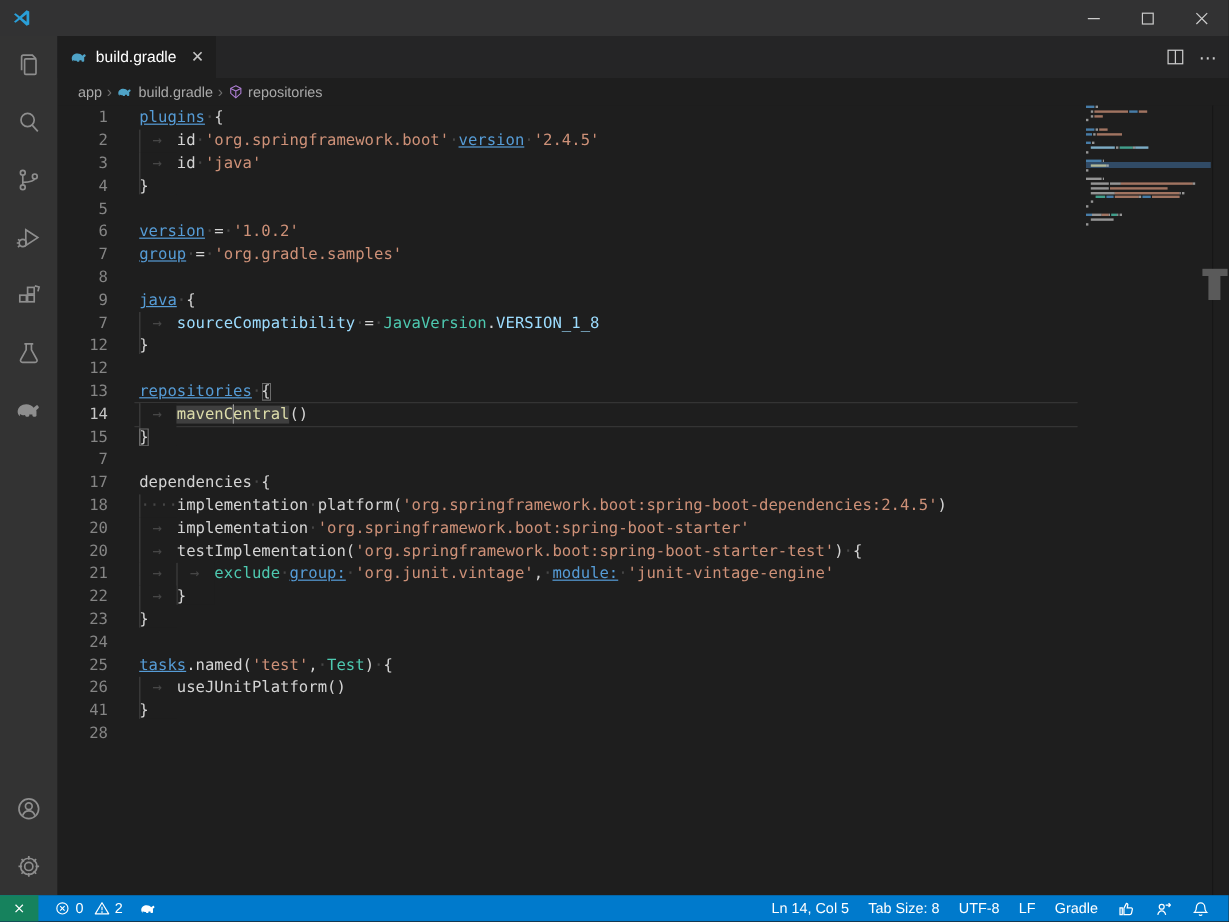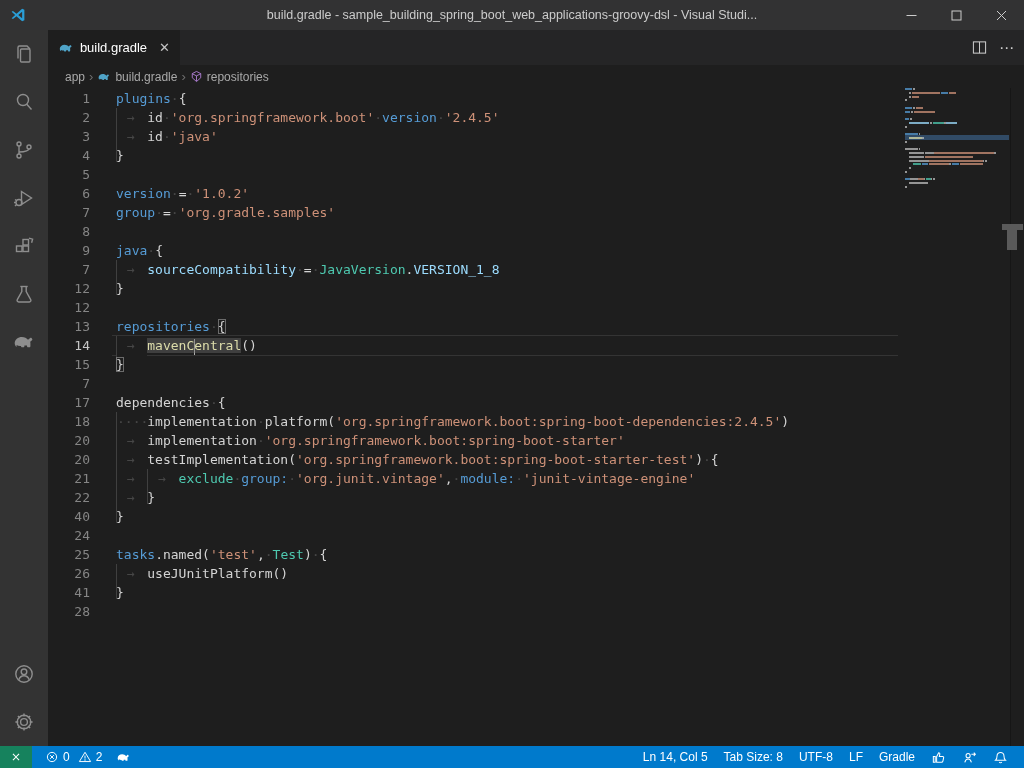--- a/index.html
+++ b/index.html
@@ -40,21 +40,21 @@
   .bc-sep { color:#6e6e6e; margin:0 4px; font-size:13px; }
 
   
   .editor { position:absolute; left:48px; top:88px; right:0; bottom:22px; background:#1e1e1e;
             font-family:"DejaVu Sans Mono","Liberation Mono",monospace; font-size:13px; line-height:19px; }
   .gutter { position:absolute; left:0; top:1px; width:68px; }
   .ln { height:19px; text-align:right; padding-right:26px; color:#858585; }
   .ln.active { color:#c6c6c6; }
   .code { position:absolute; left:68px; top:1px; right:130px; white-space:pre; }
   .code-line { height:19px; }
-  .seg.kw  { color:#569cd6; }
+  .seg.kw  { color:#569cd6;text-decoration:underline; }
   .seg.fg  { color:#d4d4d4; }
   .seg.str { color:#ce9178; }
   .seg.var { color:#9cdcfe; }
   .seg.typ { color:#4ec9b0; }
   .seg.fn  { color:#dcdcaa; }
   .seg.sp  { color:rgba(255,255,255,0.18); }
   .seg.tab { display:inline-block; width:4ch; color:rgba(255,255,255,0.18);
              border-left:1px solid #404040; }
   .seg.sp4 { display:inline-block; width:4ch; color:rgba(255,255,255,0.18);
              border-left:1px solid #404040; letter-spacing:0; }
@@ -87,21 +87,20 @@
 </style>
 </head>
 <body>
 
 <div class="win">
 
   <div class="titlebar">
     <svg class="vscode-logo" viewBox="0 0 24 24">
       <path fill="#2a9fd8" d="M17.5 3.5 10 10.4 5.3 6.8 3.5 7.7 8.2 12l-4.7 4.3 1.8.9 4.7-3.6 7.5 6.9 3-1.4V4.9l-3-1.4zm0 4.2v8.6L12.3 12l5.2-4.3z"></path>
     </svg>
-    <div class="win-title">build.gradle - sample_building_spring_boot_web_applications-groovy-dsl - Visual Studi...</div>
     <div class="win-controls">
       <div class="win-btn">
         <svg width="11" height="11" viewBox="0 0 11 11">
             <path d="M0.5 5.5h10" stroke="#cccccc" stroke-width="1"></path>
           </svg>
       </div>
       <div class="win-btn">
         <svg width="11" height="11" viewBox="0 0 11 11">
             <rect x="1" y="1" width="9" height="9" fill="none" stroke="#cccccc" stroke-width="1"></rect>
           </svg>
@@ -238,21 +237,21 @@
         <div class="ln">13</div>
         <div class="ln active">14</div>
         <div class="ln">15</div>
         <div class="ln">7</div>
         <div class="ln">17</div>
         <div class="ln">18</div>
         <div class="ln">20</div>
         <div class="ln">20</div>
         <div class="ln">21</div>
         <div class="ln">22</div>
-        <div class="ln">40</div>
+        <div class="ln">23</div>
         <div class="ln">24</div>
         <div class="ln">25</div>
         <div class="ln">26</div>
         <div class="ln">41</div>
         <div class="ln">28</div>
       </div>
     <div class="code"><div class="code-line"><span class="seg kw">plugins</span><span class="seg sp">·</span><span class="seg fg">{</span></div><div class="code-line"><span class="seg tab">→</span><span class="seg fg">id</span><span class="seg sp">·</span><span class="seg str">'org.springframework.boot'</span><span class="seg sp">·</span><span class="seg kw">version</span><span class="seg sp">·</span><span class="seg str">'2.4.5'</span></div><div class="code-line"><span class="seg tab">→</span><span class="seg fg">id</span><span class="seg sp">·</span><span class="seg str">'java'</span></div><div class="code-line"><span class="seg fg">}</span></div><div class="code-line"></div><div class="code-line"><span class="seg kw">version</span><span class="seg sp">·</span><span class="seg fg">=</span><span class="seg sp">·</span><span class="seg str">'1.0.2'</span></div><div class="code-line"><span class="seg kw">group</span><span class="seg sp">·</span><span class="seg fg">=</span><span class="seg sp">·</span><span class="seg str">'org.gradle.samples'</span></div><div class="code-line"></div><div class="code-line"><span class="seg kw">java</span><span class="seg sp">·</span><span class="seg fg">{</span></div><div class="code-line"><span class="seg tab">→</span><span class="seg var">sourceCompatibility</span><span class="seg sp">·</span><span class="seg fg">=</span><span class="seg sp">·</span><span class="seg typ">JavaVersion</span><span class="seg fg">.</span><span class="seg var">VERSION_1_8</span></div><div class="code-line"><span class="seg fg">}</span></div><div class="code-line"></div><div class="code-line"><span class="seg kw">repositories</span><span class="seg sp">·</span><span class="seg fg bm">{</span></div><div class="code-line"><span class="seg tab">→</span><span class="seg fn hl">mavenC</span><span class="caret"></span><span class="seg fn hl">entral</span><span class="seg fg">()</span></div><div class="code-line"><span class="seg fg bm">}</span></div><div class="code-line"></div><div class="code-line"><span class="seg fg">dependencies</span><span class="seg sp">·</span><span class="seg fg">{</span></div><div class="code-line"><span class="seg sp4">····</span><span class="seg fg">implementation</span><span class="seg sp">·</span><span class="seg fg">platform(</span><span class="seg str">'org.springframework.boot:spring-boot-dependencies:2.4.5'</span><span class="seg fg">)</span></div><div class="code-line"><span class="seg tab">→</span><span class="seg fg">implementation</span><span class="seg sp">·</span><span class="seg str">'org.springframework.boot:spring-boot-starter'</span></div><div class="code-line"><span class="seg tab">→</span><span class="seg fg">testImplementation(</span><span class="seg str">'org.springframework.boot:spring-boot-starter-test'</span><span class="seg fg">)</span><span class="seg sp">·</span><span class="seg fg">{</span></div><div class="code-line"><span class="seg tab">→</span><span class="seg tab">→</span><span class="seg typ">exclude</span><span class="seg sp">·</span><span class="seg kw">group:</span><span class="seg sp">·</span><span class="seg str">'org.junit.vintage'</span><span class="seg fg">,</span><span class="seg sp">·</span><span class="seg kw">module:</span><span class="seg sp">·</span><span class="seg str">'junit-vintage-engine'</span></div><div class="code-line"><span class="seg tab">→</span><span class="seg fg">}</span></div><div class="code-line"><span class="seg fg">}</span></div><div class="code-line"></div><div class="code-line"><span class="seg kw">tasks</span><span class="seg fg">.named(</span><span class="seg str">'test'</span><span class="seg fg">,</span><span class="seg sp">·</span><span class="seg typ">Test</span><span class="seg fg">)</span><span class="seg sp">·</span><span class="seg fg">{</span></div><div class="code-line"><span class="seg tab">→</span><span class="seg fg">useJUnitPlatform()</span></div><div class="code-line"><span class="seg fg">}</span></div><div class="code-line"></div></div>
 
     <div class="minimap">
       <div class="mm-band"></div>

